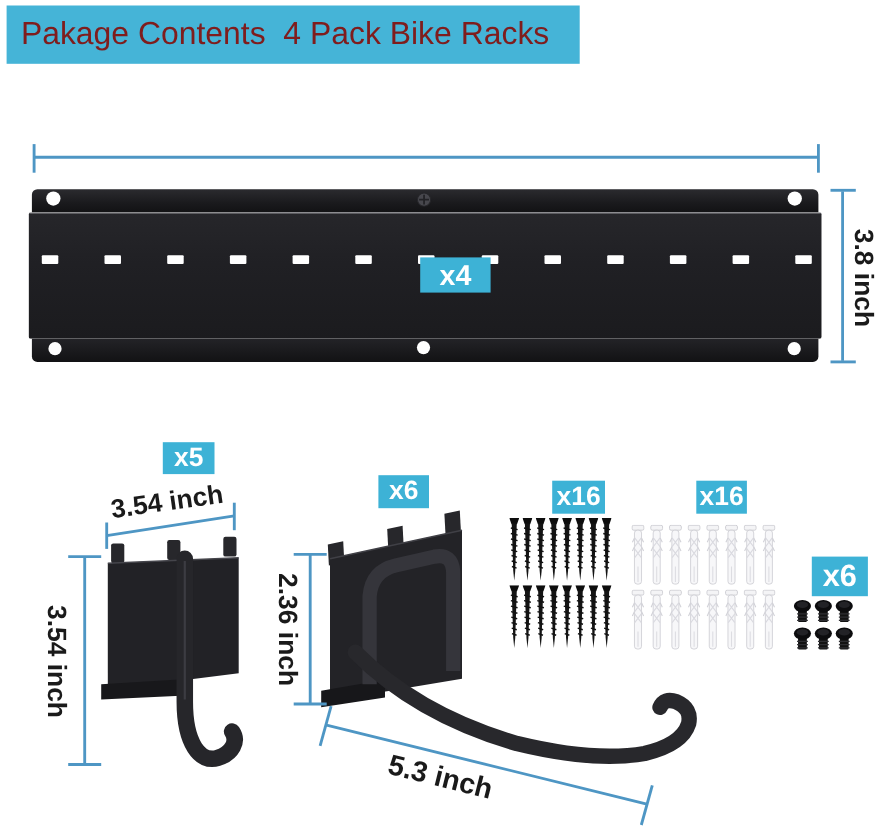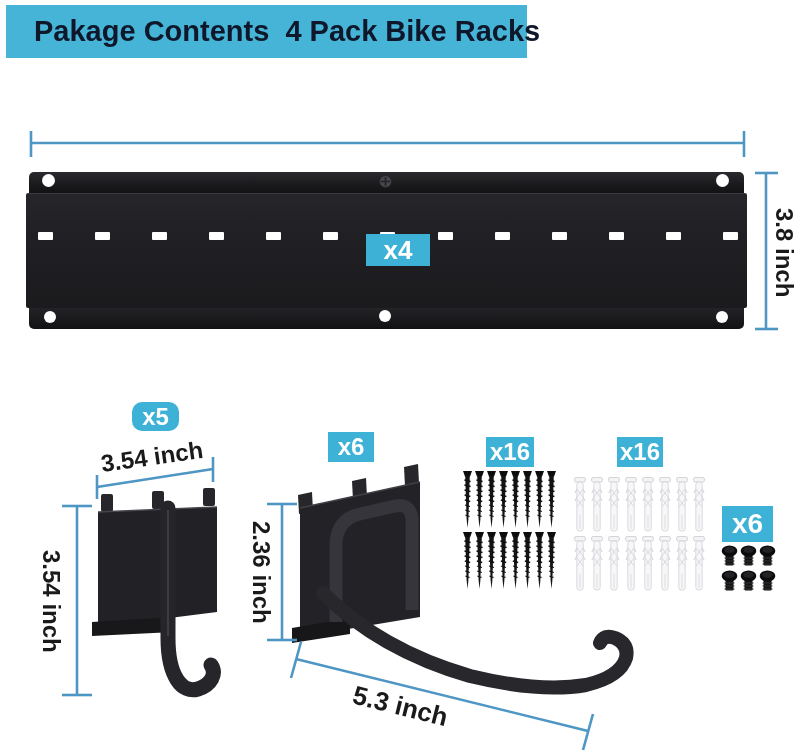--- a/index.html
+++ b/index.html
@@ -2,28 +2,28 @@
 <html style="--banner-bg: #45b4d7; --badge-bg: #3db2d6; --dimension-line: #4e96c4; --part-color: #202023; --label-color: #1a1a1a;"><head>
 <meta charset="utf-8">
 <style>
   html,body{margin:0;padding:0;background:#fff;}
   .stage{position:relative;width:800px;height:752px;background:#fff;overflow:hidden;
          font-family:"Liberation Sans",sans-serif;}
   .abs{position:absolute;}
 
   
   .banner{left:6px;top:5px;width:521px;height:53px;background:var(--banner-bg);
-          color:#0f172a;font-weight:bold;font-size:29px;line-height:53px;
-          padding-left:28px;box-sizing:border-box;white-space:pre;z-index:4;}
+          color:#7f1d1d;font-weight:normal;font-size:29px;line-height:53px;
+          padding-left:13px;box-sizing:border-box;white-space:pre;z-index:4;}
 
   
   .badge{background:var(--badge-bg);color:#fff;font-weight:bold;text-align:center;
-         z-index:5;display:flex;align-items:center;justify-content:center;}
+         z-index:5;display:flex;align-items:center;justify-content:center;margin-left:16px;}
   .badge-x4{left:366px;top:234px;width:64px;height:32px;font-size:26px;}
-  .badge-x5{left:132px;top:402px;width:47px;height:29px;font-size:24px;border-radius:10px;}
+  .badge-x5{left:132px;top:402px;width:47px;height:29px;font-size:24px;}
   .badge-x6{left:328px;top:432px;width:46px;height:30px;font-size:24px;}
   .badge-screws{left:486px;top:437px;width:48px;height:30px;font-size:24px;}
   .badge-anchors{left:617px;top:437px;width:46px;height:30px;font-size:24px;}
   .badge-short{left:722px;top:506px;width:51px;height:36px;font-size:28px;}
 
   
   .rail{left:26px;top:172px;width:721px;height:157px;z-index:1;}
   .rail-flange-top{left:3px;top:0;width:715px;height:21px;
       background:linear-gradient(180deg,#2b2b2f 0%,#1a1a1d 60%,#121214 100%);
       border-radius:5px 5px 0 0;}

